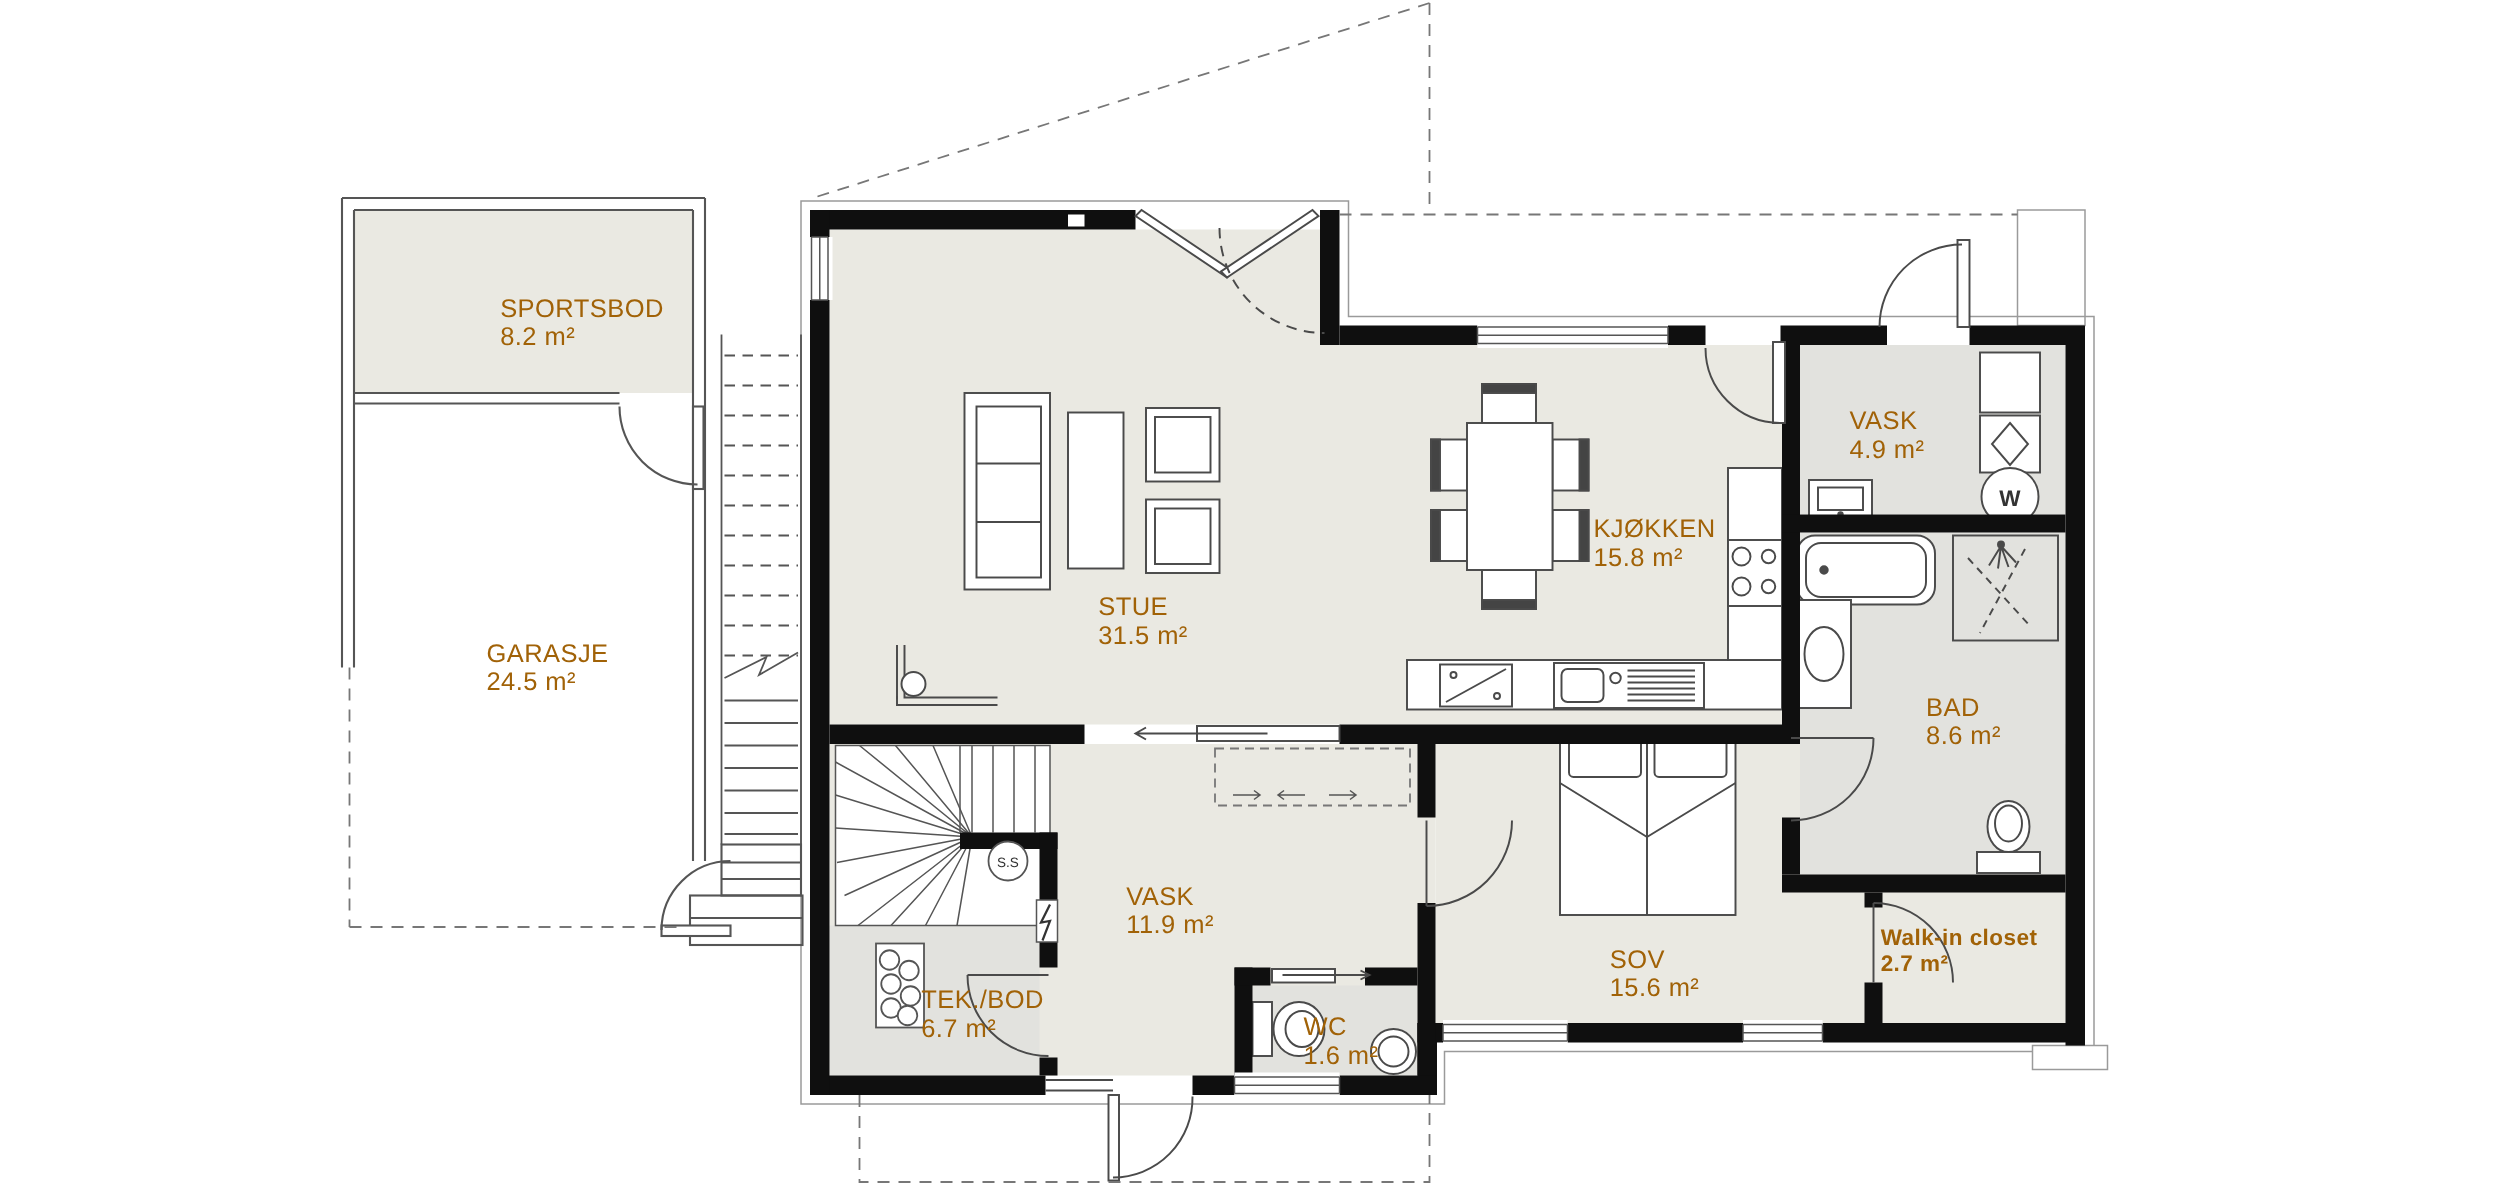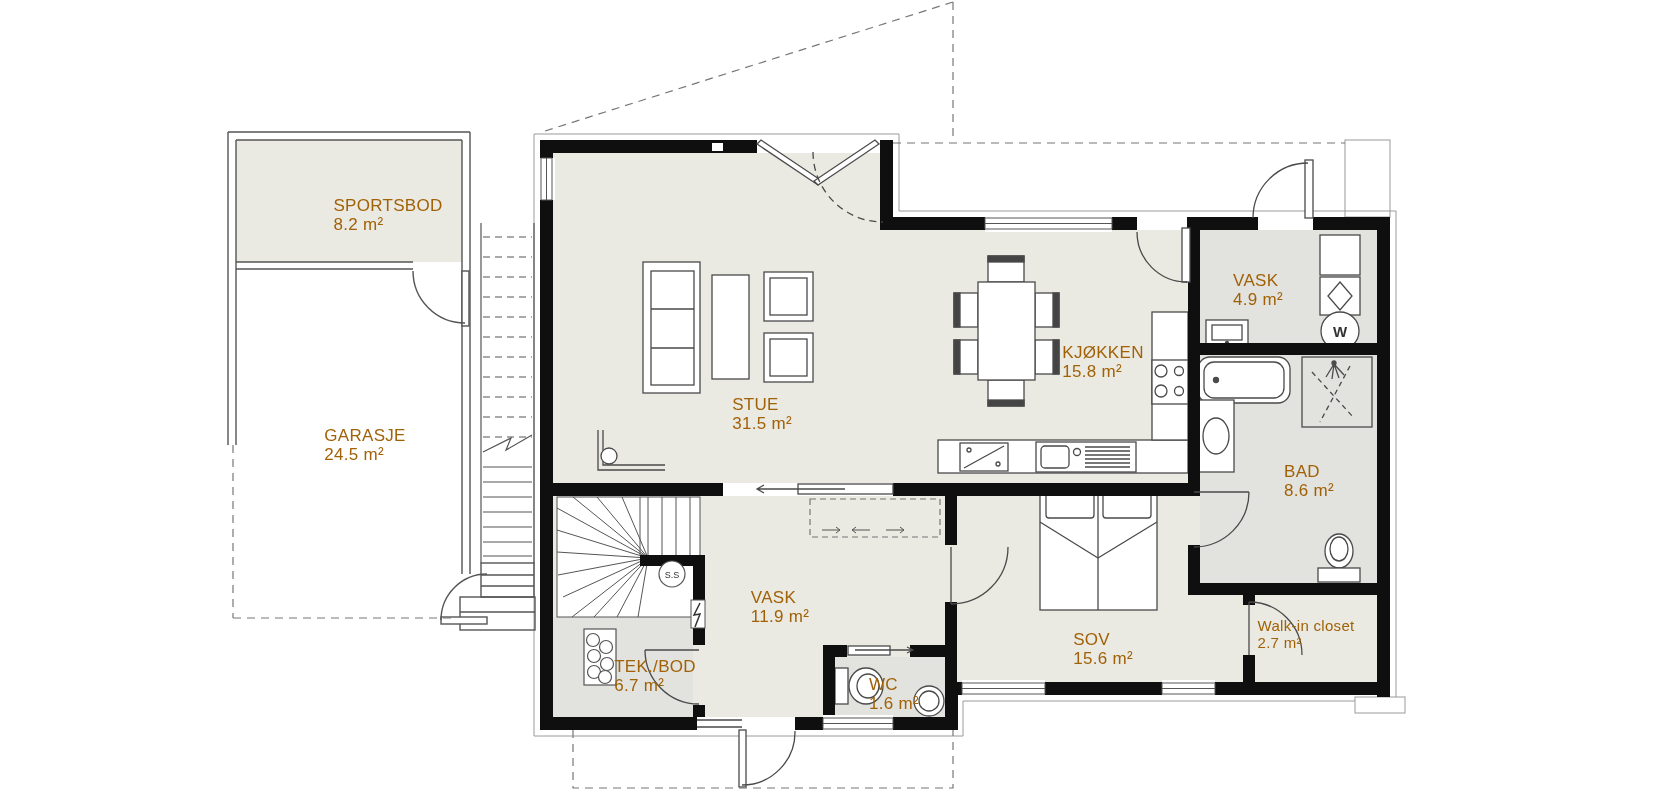--- a/index.html
+++ b/index.html
@@ -1,21 +1,21 @@
 <!DOCTYPE html>
 <html><head>
 <meta charset="utf-8">
 <style>
   html,body{margin:0;padding:0;background:#ffffff;}
   #canvas{position:relative;width:1670px;height:800px;background:#ffffff;overflow:hidden;
           font-family:"Liberation Sans",sans-serif;}
   #plan-svg{position:absolute;left:0;top:0;}
   .room-label{position:absolute;transform:translate(-50%,-50%);text-align:left;
               font-size:17px;line-height:19px;color:#a16207;white-space:nowrap;letter-spacing:.3px;}
-  .room-label.small{font-size:15px;line-height:17px;}
+  .room-label.small{font-size:15px;line-height:17px;font-weight:bold;}
 </style>
 </head>
 <body>
 
 <div id="canvas">
 
 <svg id="plan-svg" width="1670" height="800" viewBox="0 0 1670 800">
 
   <g>
     <polygon points="553,153 880,153 880,230 1188,230 1188,483 553,483" fill="#eae9e2"></polygon>

